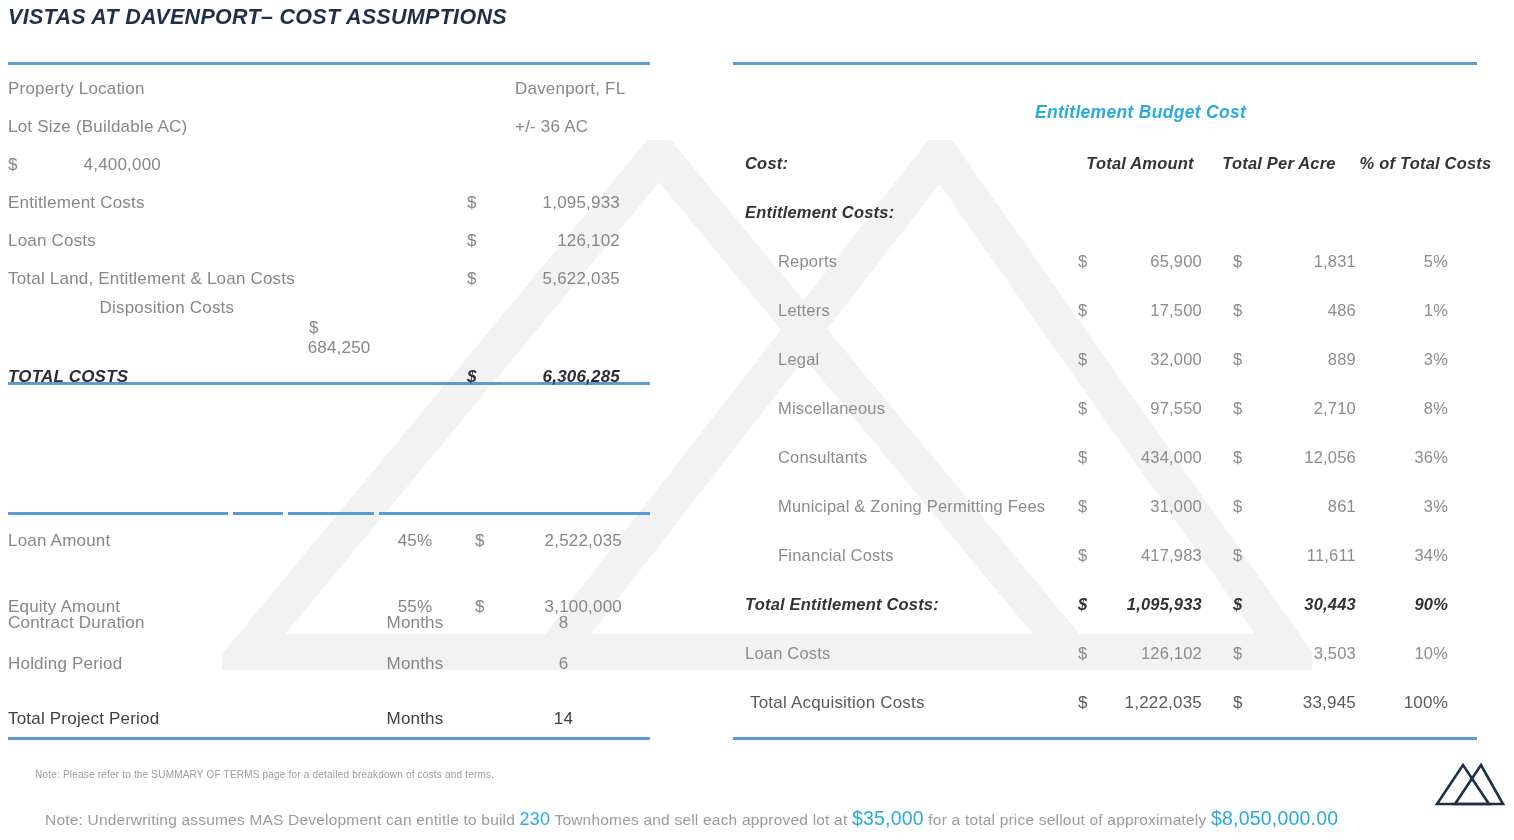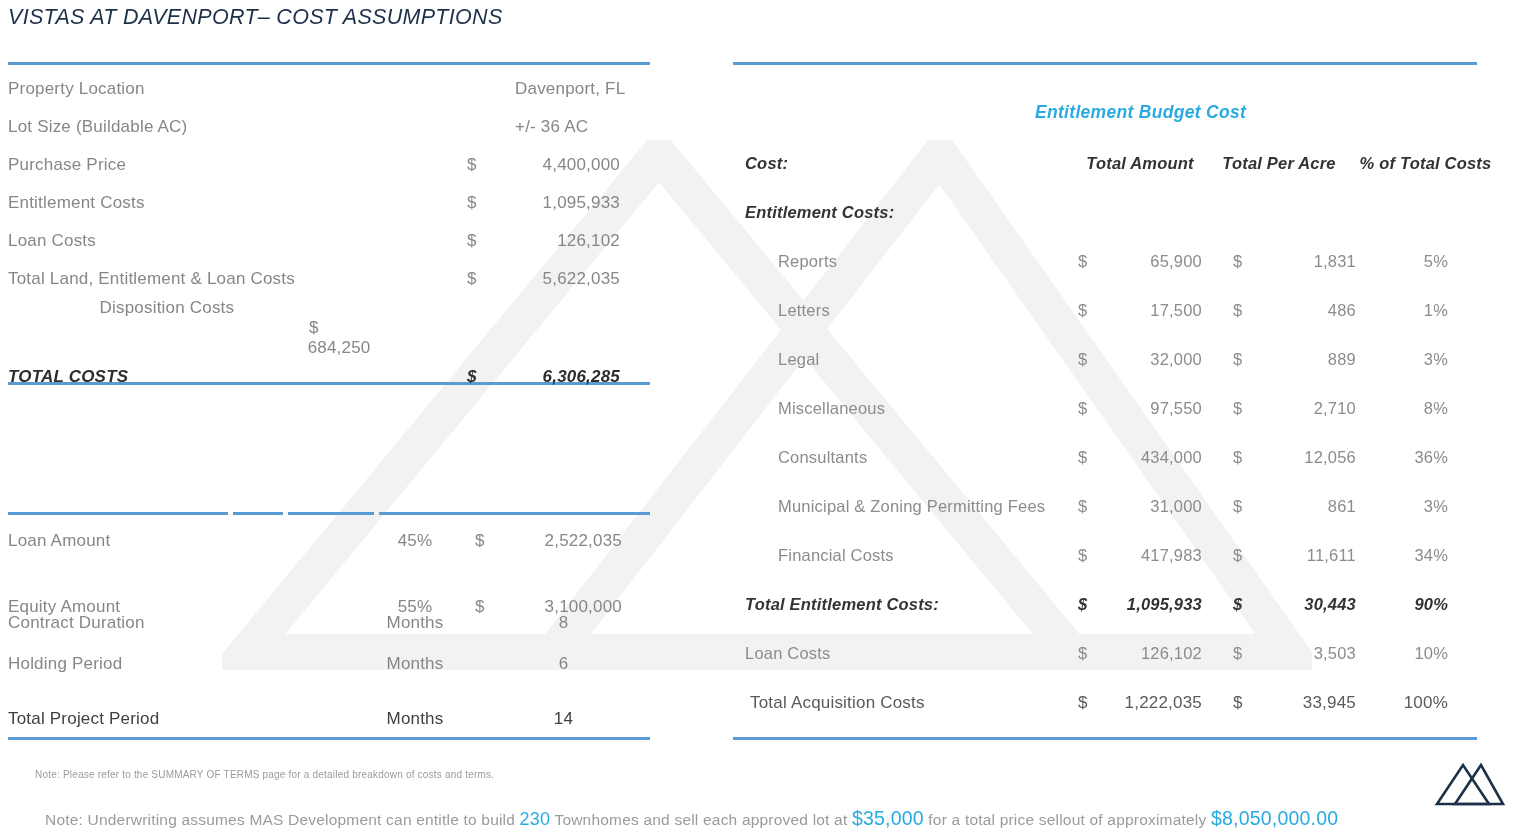--- a/index.html
+++ b/index.html
@@ -8,21 +8,21 @@
     background:#ffffff;
     font-family:"Liberation Sans","DejaVu Sans",sans-serif;
   }
   
   #watermark{position:absolute;left:222px;top:140px;z-index:0;}
   
   .layer{position:absolute;inset:0;z-index:1;}
   
   .page-title{
     position:absolute;left:8px;top:5px;
-    font-size:21.5px;font-weight:normal;font-style:italic;
+    font-size:21.5px;font-weight:bold;font-style:italic;
     color:#1d3049;letter-spacing:.3px;white-space:nowrap;
   }
   
   .rule{position:absolute;height:3px;background:#5b9bd5;}
   
   .lrow{
     position:absolute;left:8px;width:642px;height:38px;
     display:flex;align-items:center;
     font-size:17px;color:#878787;letter-spacing:.2px;white-space:nowrap;
   }
@@ -113,21 +113,20 @@
     <span class="lab">Property Location</span>
     <span class="sgn"></span>
     <span class="val textval">Davenport, FL</span>
   </div>
   <div class="lrow" style="top:108px;">
     <span class="lab">Lot Size (Buildable AC)</span>
     <span class="sgn"></span>
     <span class="val textval">+/- 36 AC</span>
   </div>
   <div class="lrow" style="top:146px;">
-    <span class="lab">Purchase Price</span>
     <span class="sgn">$</span>
     <span class="val">4,400,000</span>
   </div>
   <div class="lrow" style="top:184px;">
     <span class="lab">Entitlement Costs</span>
     <span class="sgn">$</span>
     <span class="val">1,095,933</span>
   </div>
   <div class="lrow" style="top:222px;">
     <span class="lab">Loan Costs</span>

